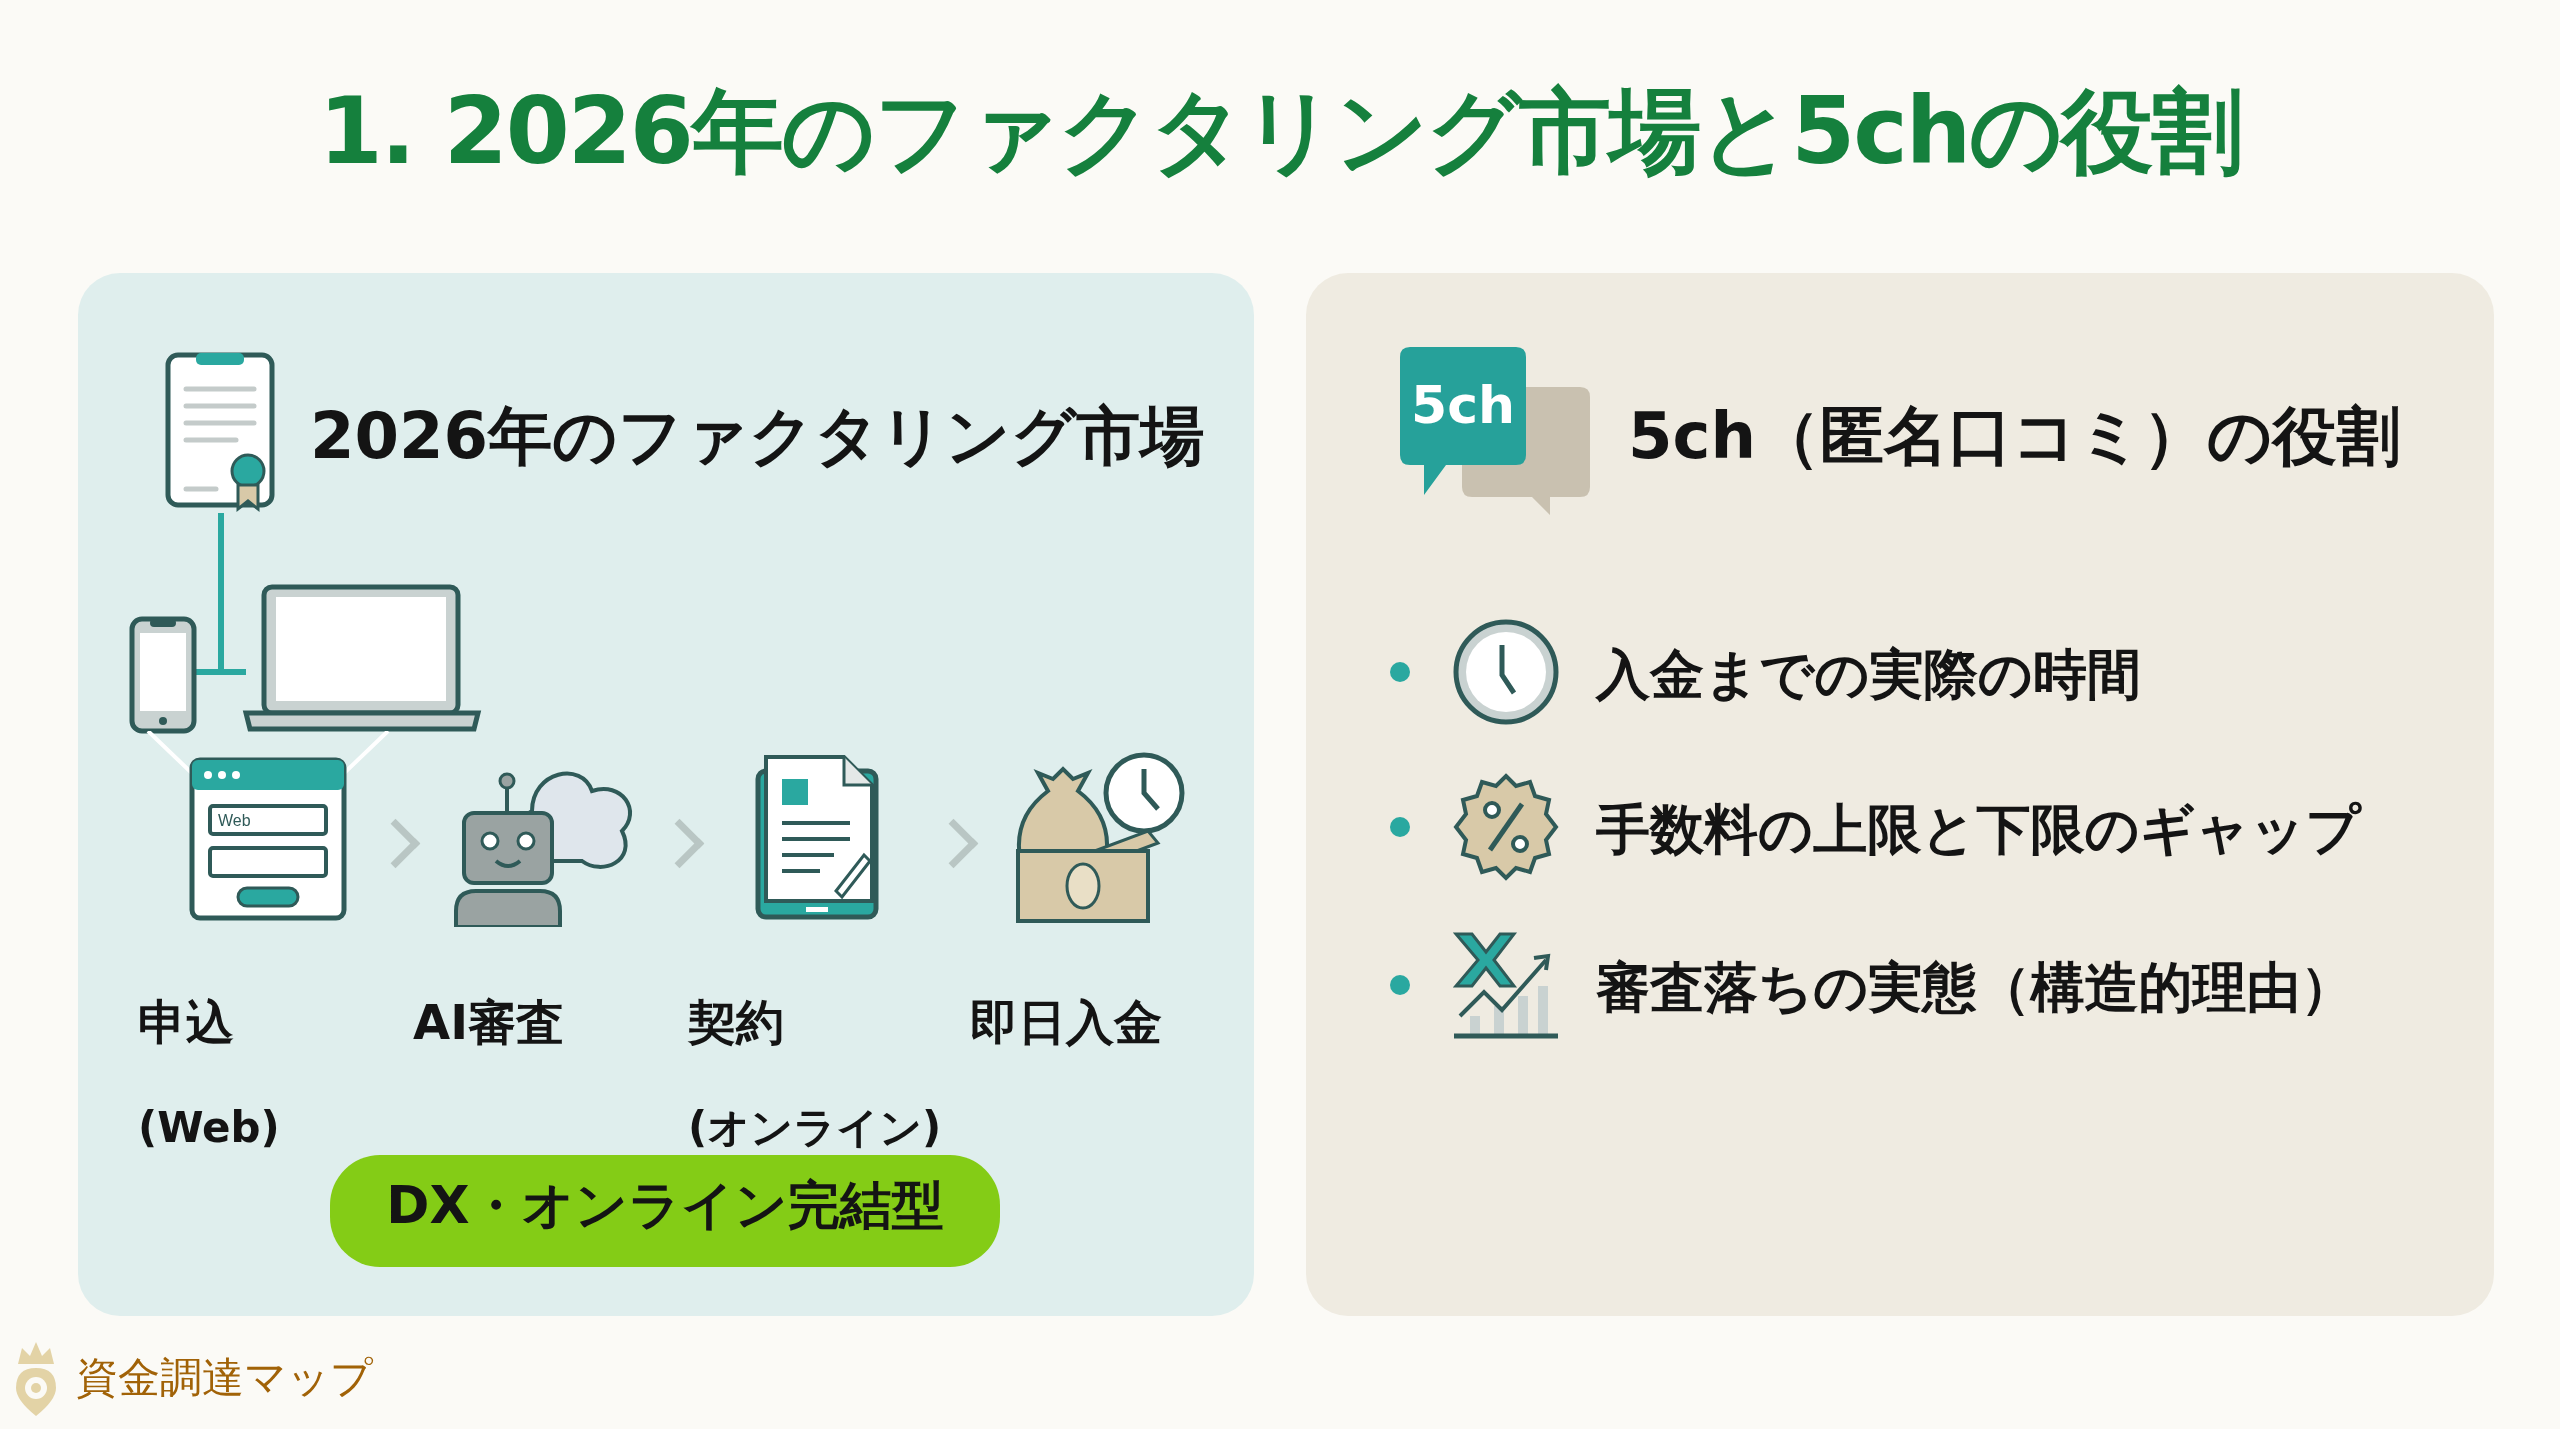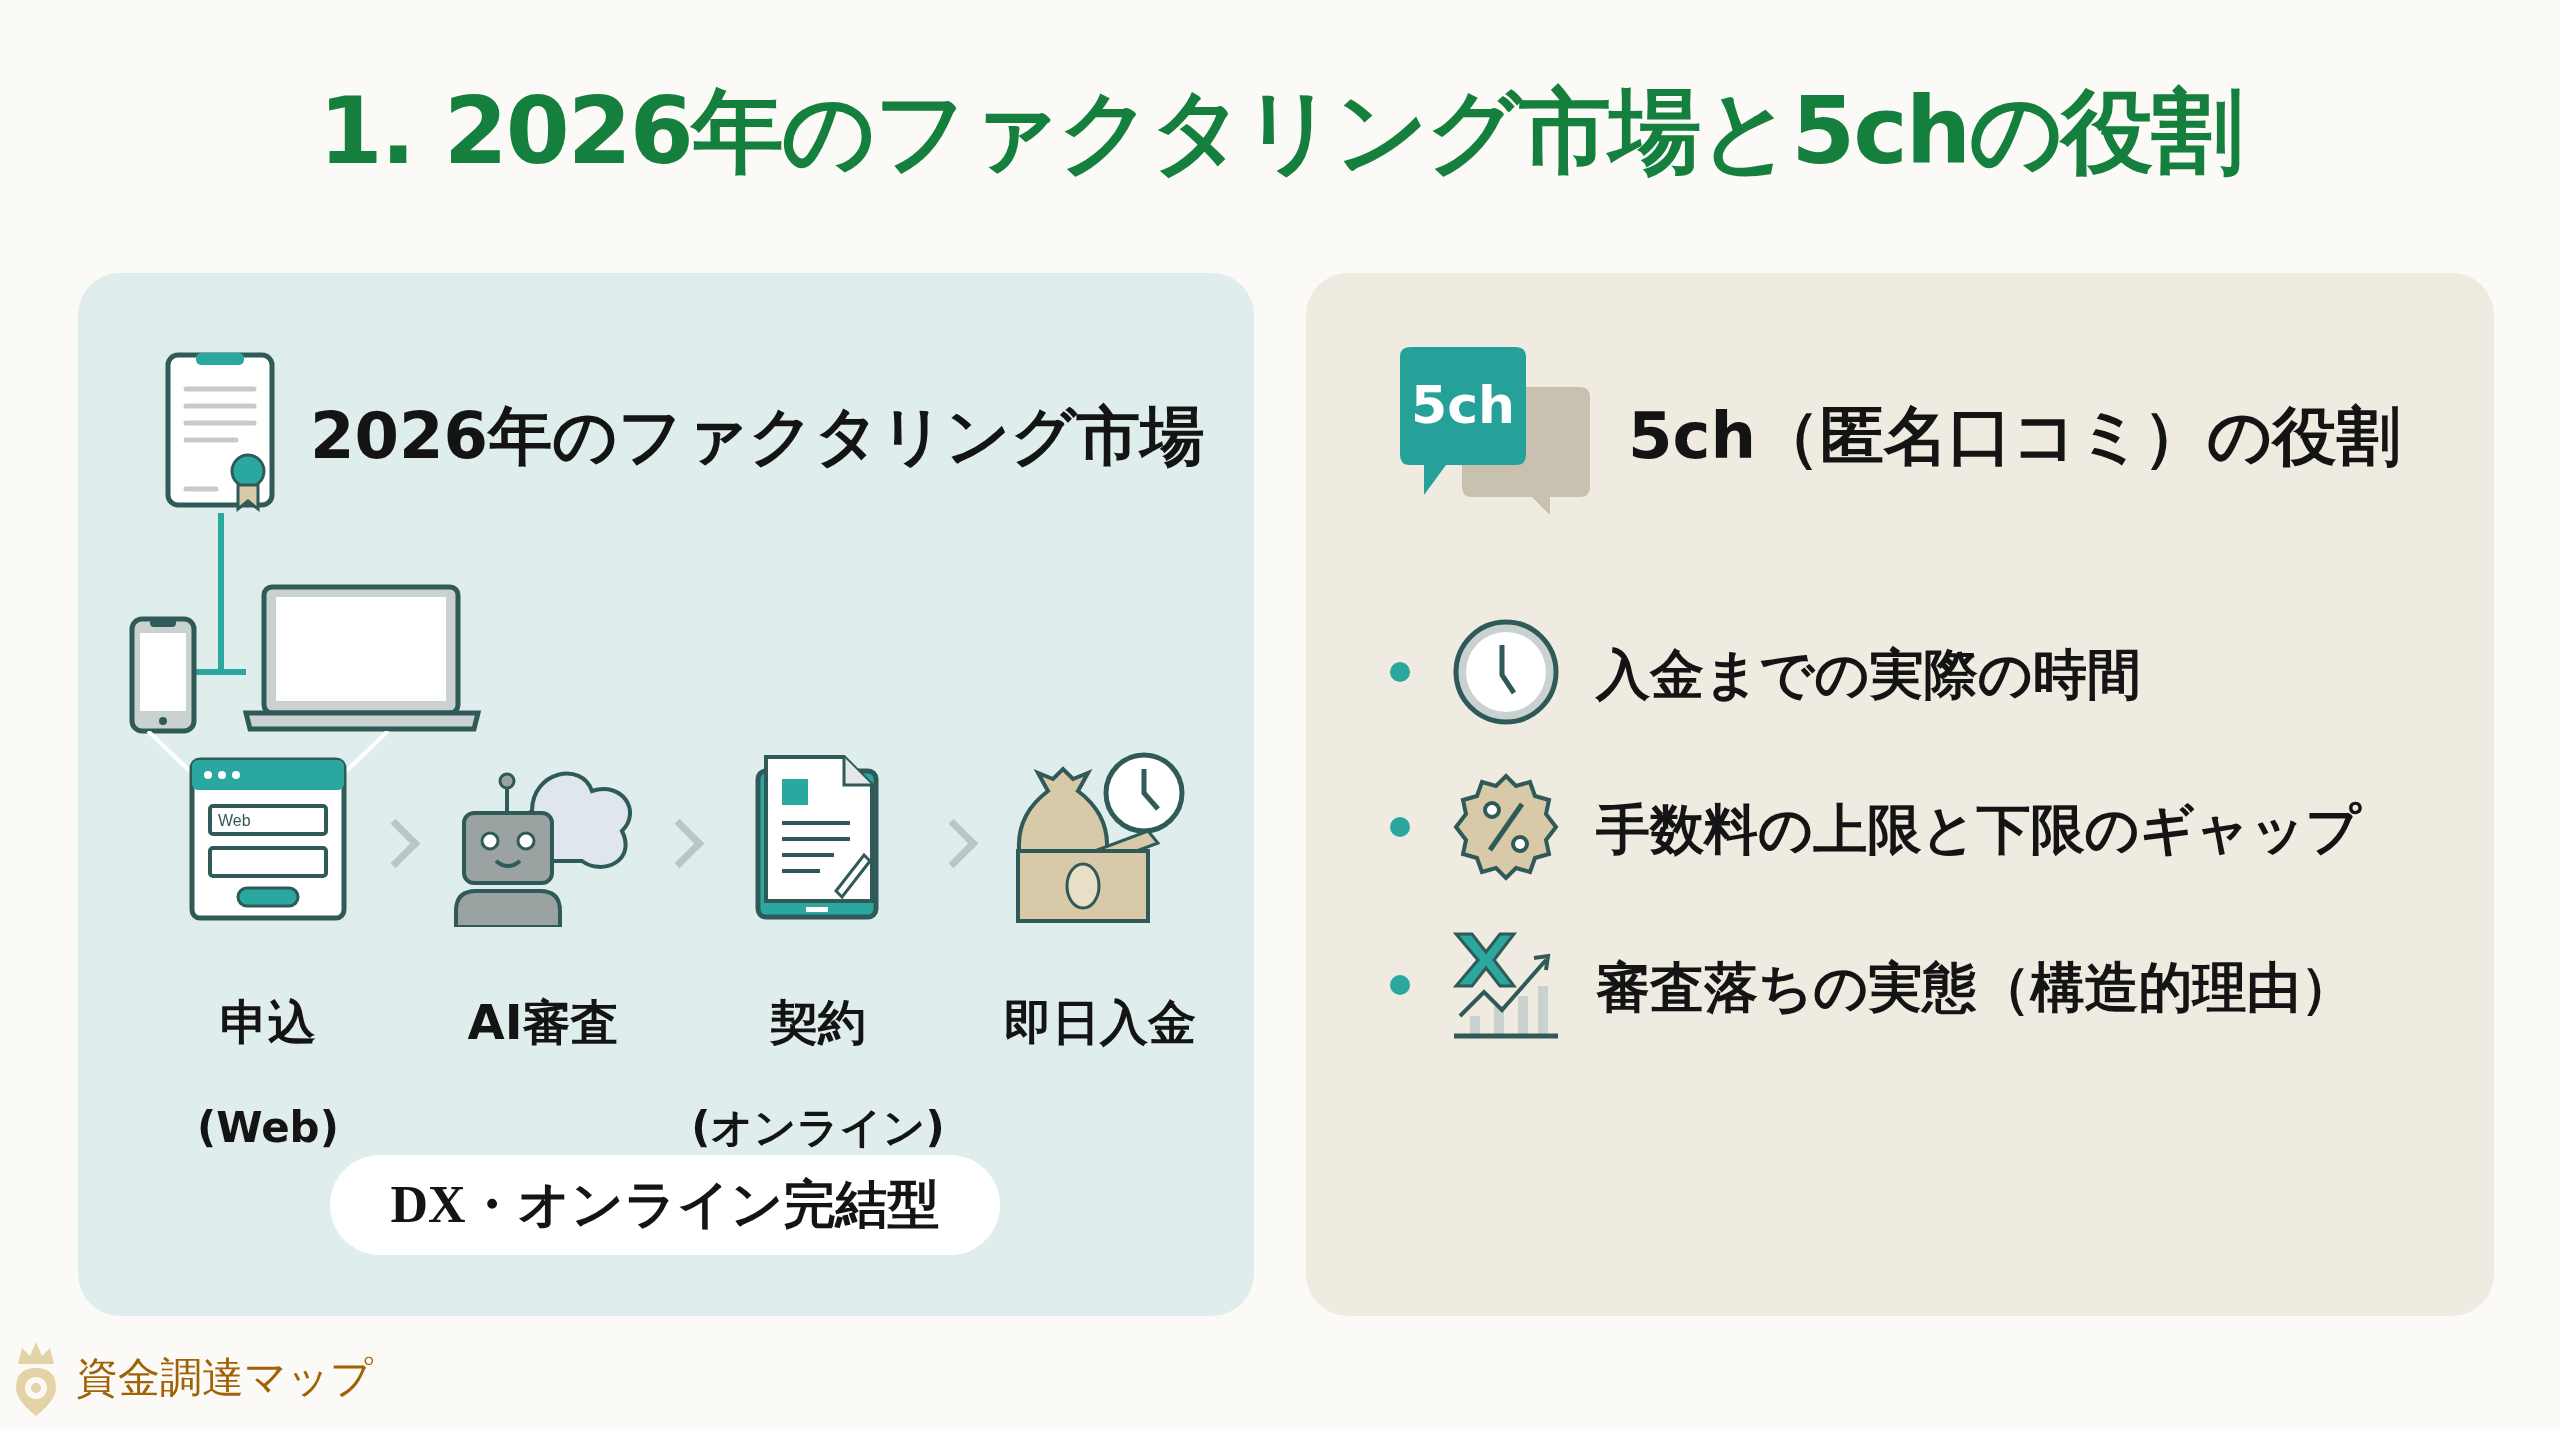--- a/index.html
+++ b/index.html
@@ -3,24 +3,24 @@
 <meta charset="utf-8">
 <style>
   html,body{margin:0;padding:0;}
   body{width:2560px;height:1429px;background:#fbfaf6;position:relative;overflow:hidden;font-family:"DejaVu Sans","Liberation Sans",sans-serif;color:#141414;}
   .title{position:absolute;left:0;top:70px;width:2560px;text-align:center;font-size:92px;font-weight:bold;color:#15803d;letter-spacing:-2px;}
   .card{position:absolute;top:273px;height:1043px;border-radius:42px;}
   .card.left{left:78px;width:1176px;background:#dfeeed;}
   .card.right{left:1306px;width:1188px;background:#efebe1;}
   .abs{position:absolute;}
   .card-heading{position:absolute;font-size:64px;font-weight:bold;white-space:nowrap;}
-  .step-label{position:absolute;width:260px;text-align:center;font-size:48px;font-weight:bold;line-height:58px;}
+  .step-label{position:absolute;width:260px;font-size:48px;font-weight:bold;line-height:58px;}
   .step-sub{display:block;font-size:42px;font-weight:bold;margin-top:48px;}
   .chev{position:absolute;width:28px;height:28px;border-right:7px solid #b9c6c4;border-top:7px solid #b9c6c4;transform:rotate(45deg);}
-  .pill{position:absolute;left:252px;top:882px;width:670px;height:100px;border-radius:50px;background:#ffffff;text-align:center;line-height:100px;font-size:52px;font-weight:bold;font-family:Liberation Serif, serif;}
+  .pill{position:absolute;left:252px;top:882px;width:670px;height:112px;border-radius:50px;background:#84cc16;text-align:center;line-height:100px;font-size:52px;font-weight:bold;}
   .bullet-row{position:absolute;left:80px;height:110px;width:1080px;}
   .bullet-dot{position:absolute;left:4px;top:45px;width:20px;height:20px;border-radius:50%;background:#2aa8a0;}
   .bullet-icon{position:absolute;left:64px;top:0;width:112px;height:110px;}
   .bullet-text{position:absolute;left:210px;top:22px;font-size:54px;font-weight:bold;white-space:nowrap;}
   .logo{position:absolute;left:12px;top:1338px;height:80px;}
   .logo-text{position:absolute;left:64px;top:12px;font-size:42px;color:#a16207;white-space:nowrap;}
 </style>
 </head>
 <body>
 

